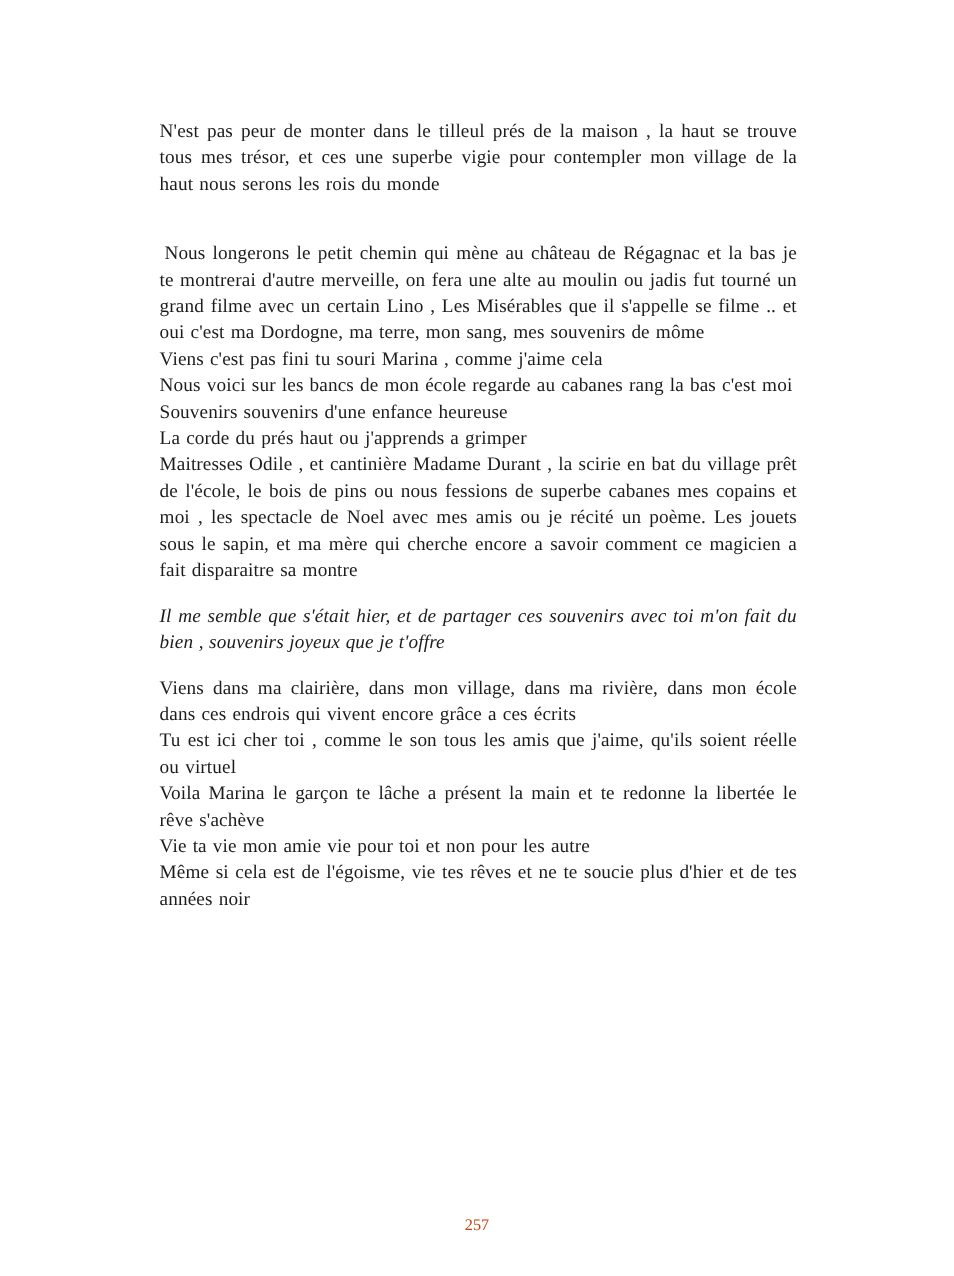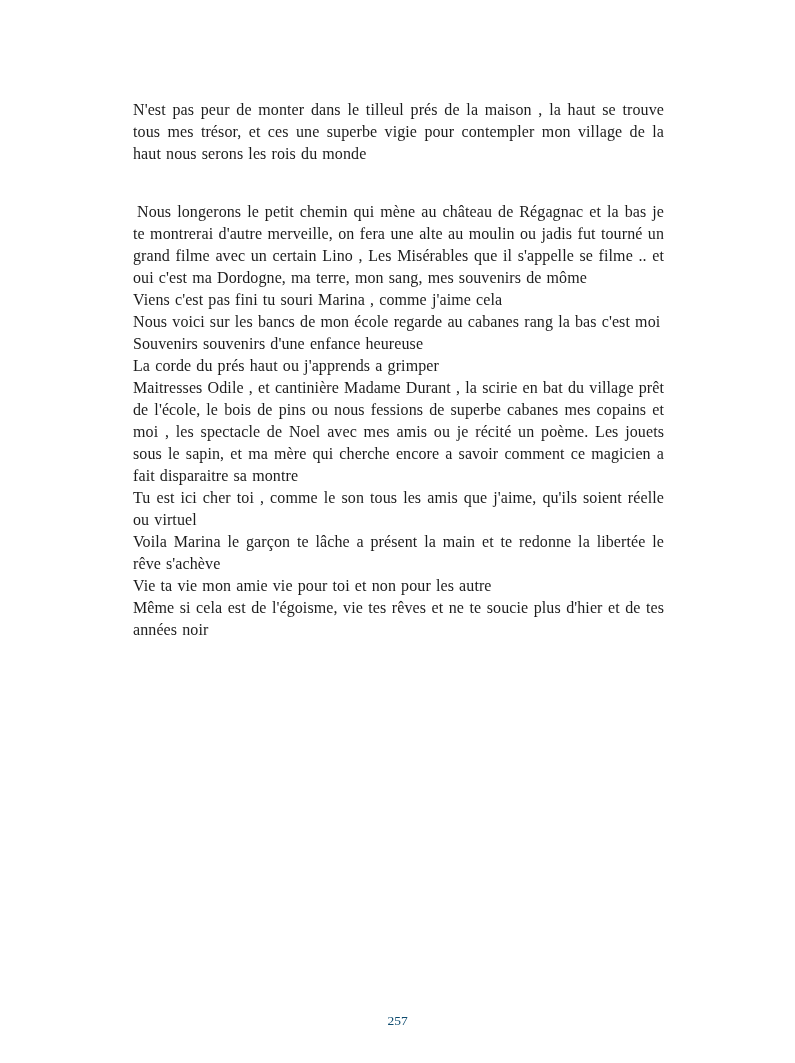--- a/index.html
+++ b/index.html
@@ -47,34 +47,36 @@
     margin-top: 16px;
   }
   .page-number {
     position: absolute;
     top: 1013px;
     left: 0;
     width: 795px;
     text-align: center;
     font-size: 13.5px;
     line-height: 16px;
-    color: #0c4a6e;
+    color: #c2410c;
   }
 </style>
 </head>
 <body>
 
 <div class="page">
   <div class="content">
     <p class="para">N'est pas peur de monter dans le tilleul prés de la maison , la haut se trouve tous mes trésor, et ces une superbe vigie pour contempler mon village  de la haut nous serons les rois du monde</p>
     <p class="para indent">Nous longerons le petit chemin qui mène au château de Régagnac  et la bas je te montrerai d'autre merveille, on fera une alte au moulin ou jadis fut tourné un grand filme avec un certain Lino , Les Misérables que il s'appelle se filme .. et oui c'est ma Dordogne, ma terre, mon sang, mes souvenirs de môme</p>
     <p class="para">Viens c'est pas fini tu souri Marina , comme j'aime cela</p>
     <p class="para">Nous voici sur les bancs de mon école regarde au cabanes rang la bas c'est moi</p>
     <p class="para">Souvenirs souvenirs d'une enfance heureuse</p>
     <p class="para">La corde du prés haut ou j'apprends a grimper</p>
     <p class="para">Maitresses Odile , et cantinière Madame Durant , la scirie en bat du village prêt de l'école, le bois de pins ou nous fessions de superbe cabanes mes copains et moi , les spectacle de Noel avec mes amis ou je récité un poème. Les jouets sous le sapin, et ma mère qui cherche encore a savoir comment ce magicien a fait disparaitre sa montre</p>
+    <p class="para italic gap-before">Il me semble que s'était hier, et de partager ces souvenirs avec toi m'on fait du bien , souvenirs joyeux que je t'offre</p>
+    <p class="para gap-before">Viens dans ma clairière, dans mon village, dans ma rivière, dans mon école dans ces endrois qui vivent encore grâce a ces écrits</p>
     <p class="para">Tu est ici cher toi , comme le son tous les amis que j'aime, qu'ils soient réelle ou virtuel</p>
     <p class="para">Voila Marina le garçon te lâche a présent la main et te redonne la libertée le rêve s'achève</p>
     <p class="para">Vie ta vie mon amie vie pour toi et non pour les autre</p>
     <p class="para">Même si cela est de l'égoisme, vie tes rêves et ne te soucie plus d'hier et de tes années noir</p>
   </div>
   <div class="page-number">257</div>
 </div>
 
 </body></html>

